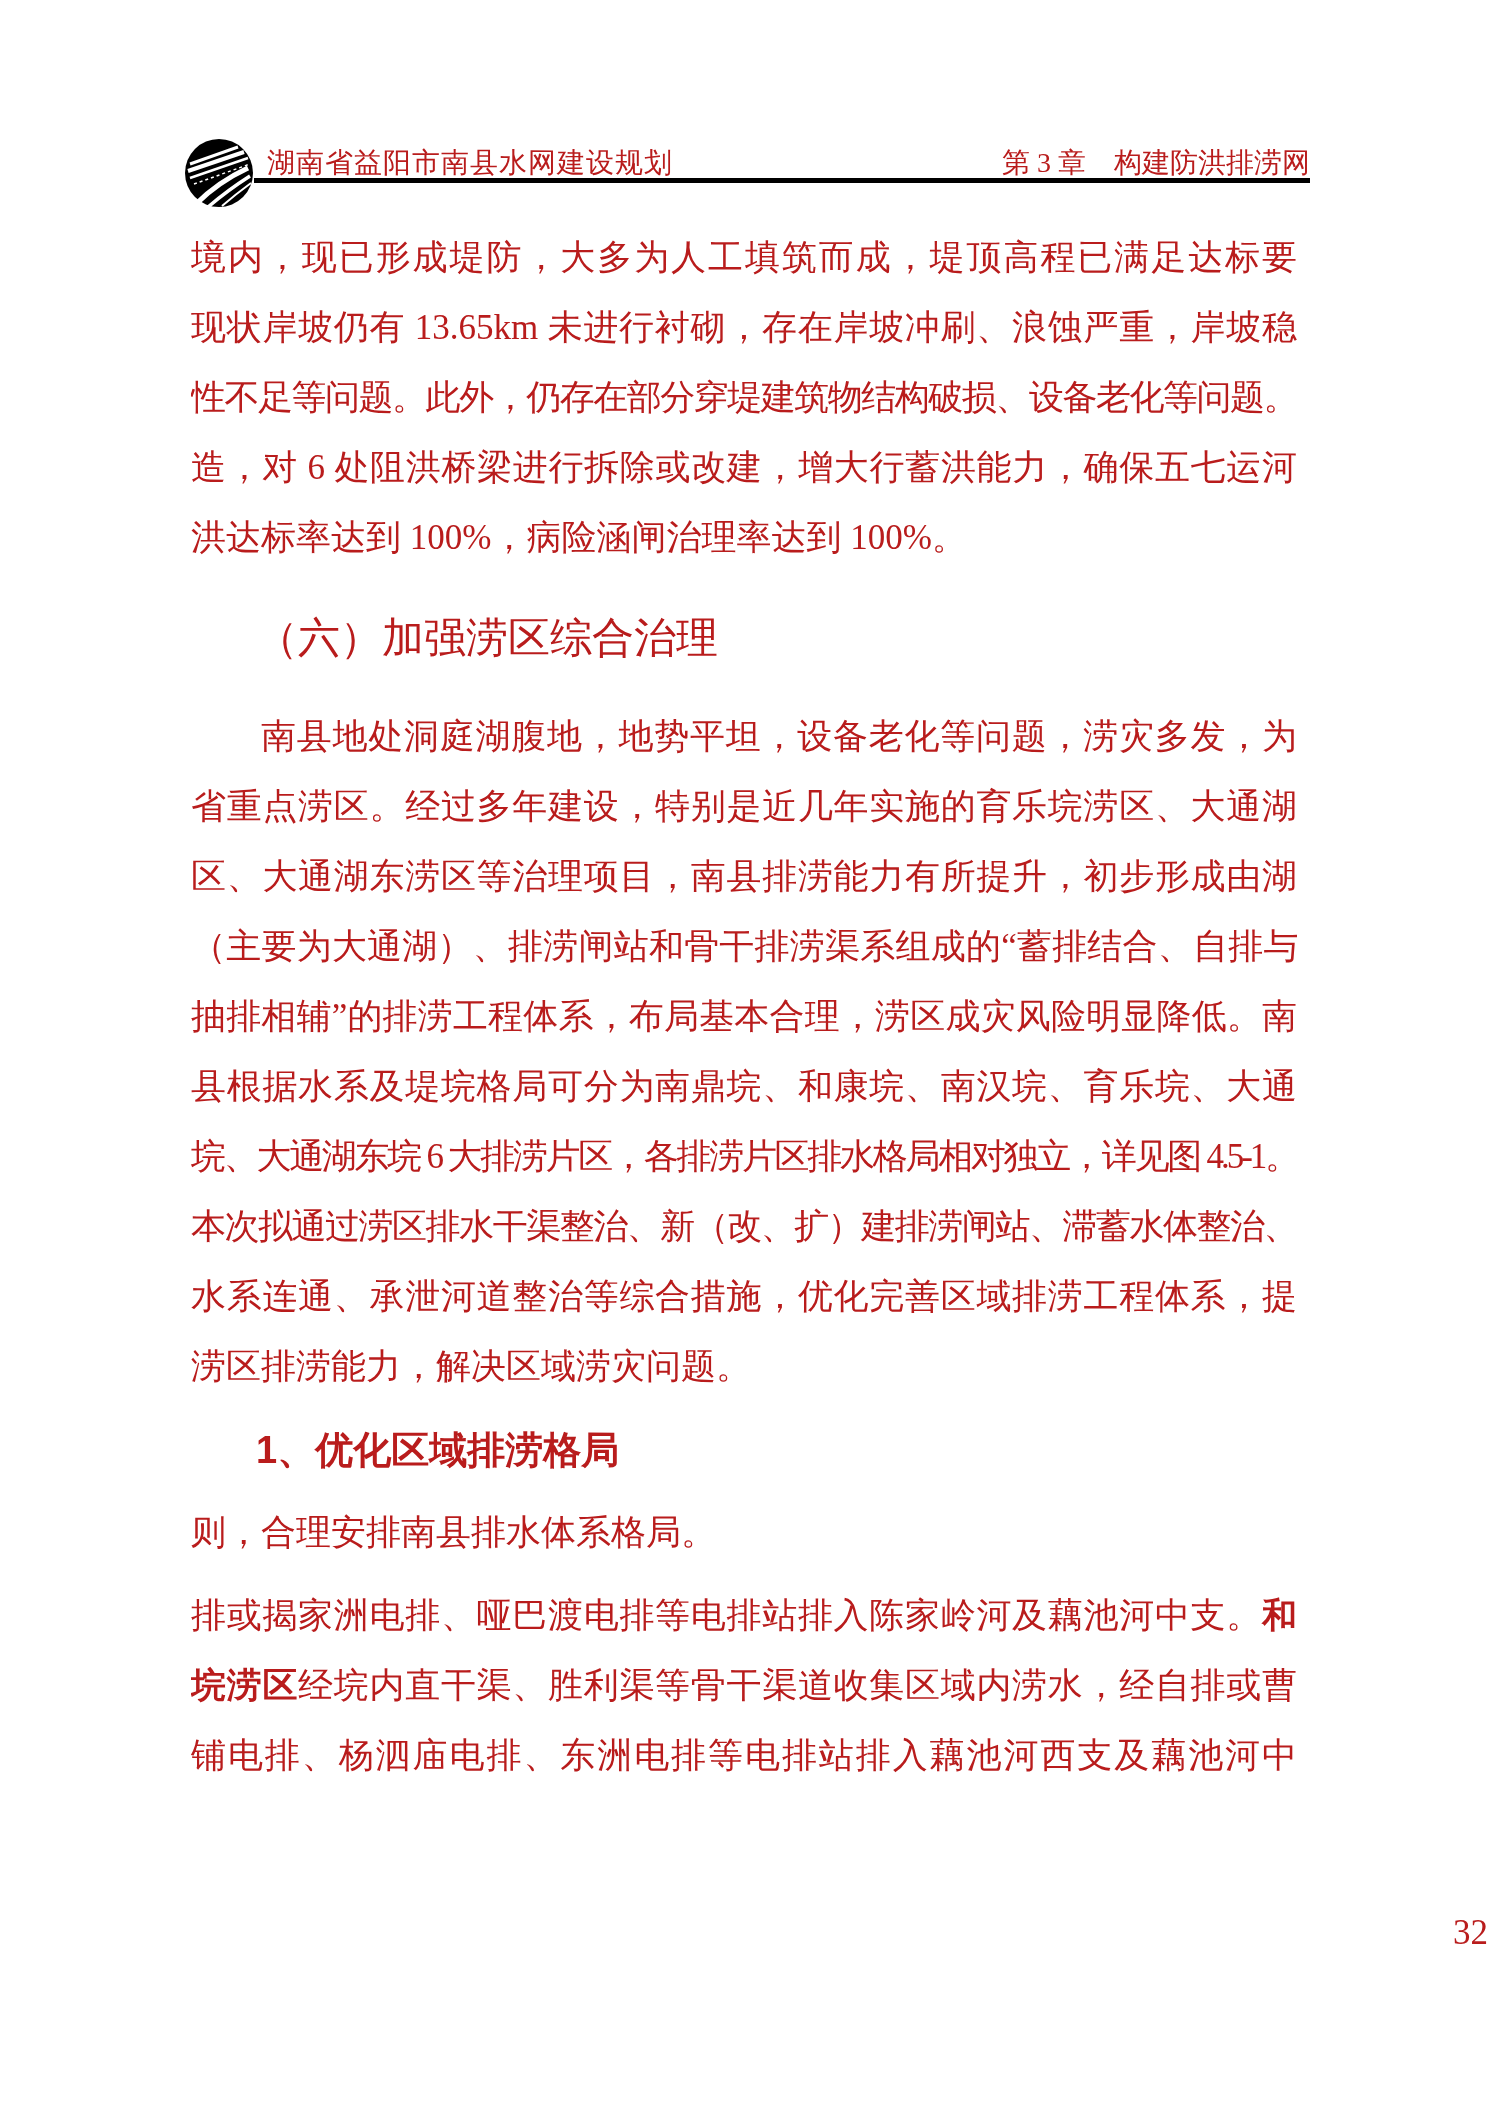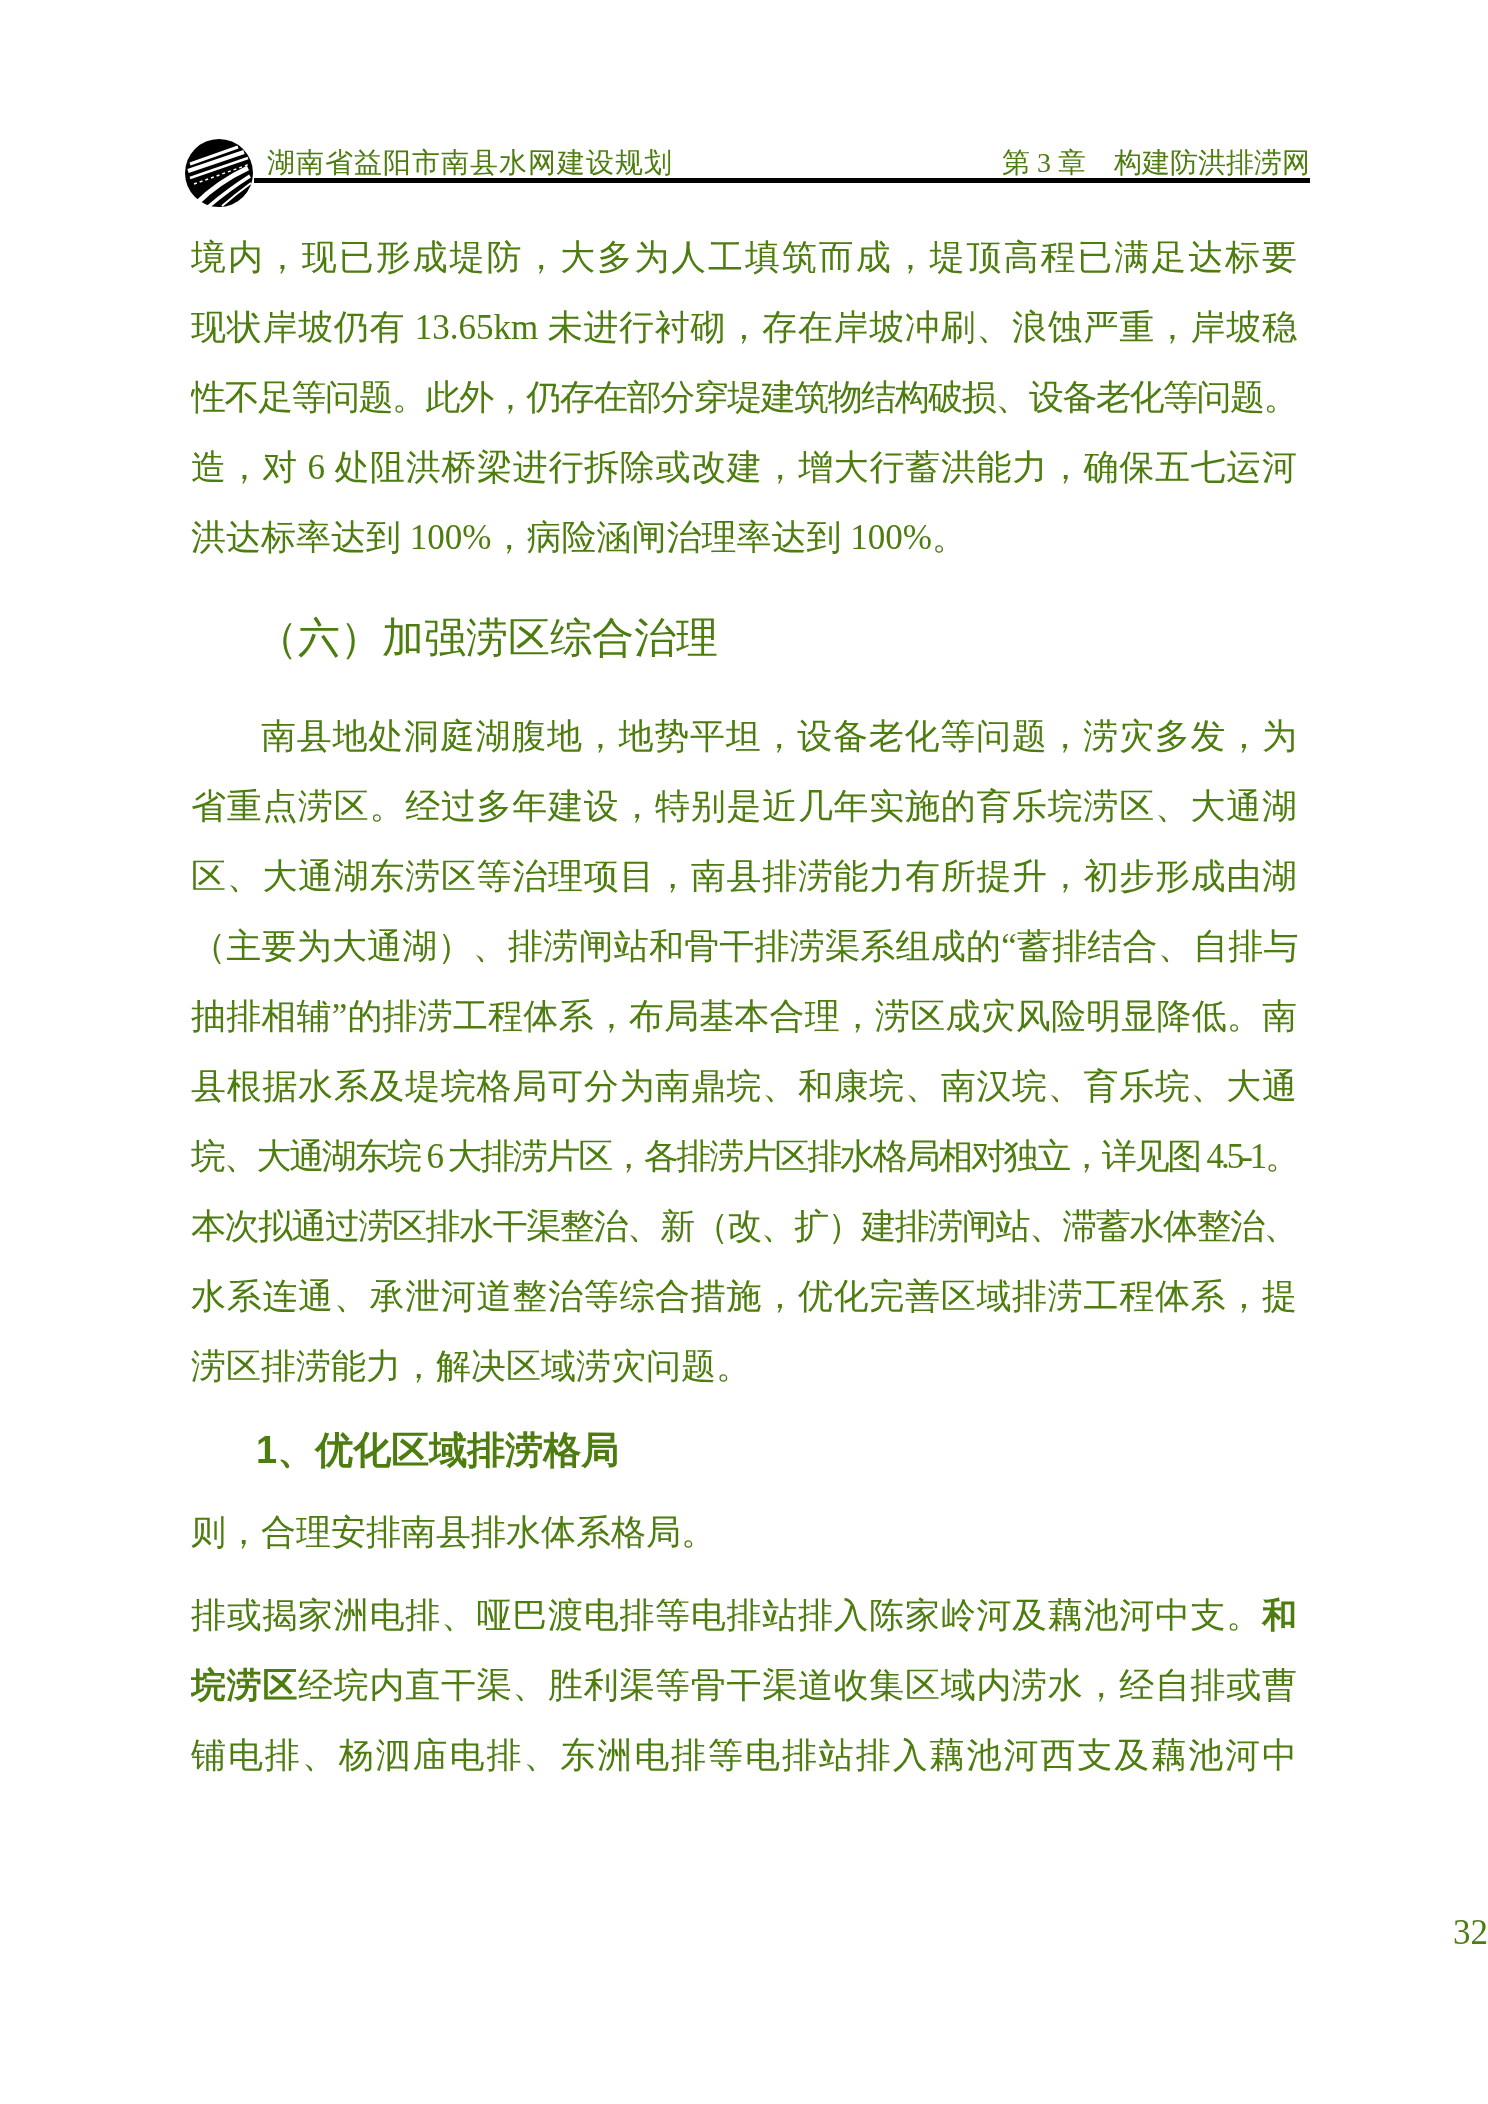--- a/index.html
+++ b/index.html
@@ -1,21 +1,21 @@
 <!DOCTYPE html>
 <html lang="zh"><head>
 <meta charset="utf-8">
 <style>
   html,body{margin:0;padding:0;background:#e8e8e8;}
   .page{
     position:relative;
     width:1488px;height:2104px;
     margin:0 auto;
     background:#ffffff;
-    color:#4d7c0f;
+    color:#b91c1c;
     font-family:"Liberation Serif","DejaVu Serif",serif;
     overflow:hidden;
   }
   
   .logo{position:absolute;left:184px;top:138px;width:70px;height:70px;}
   .hdr-left{
     position:absolute;left:267px;top:144px;
     font-size:28px;letter-spacing:1px;white-space:nowrap;
   }
   .hdr-right{

